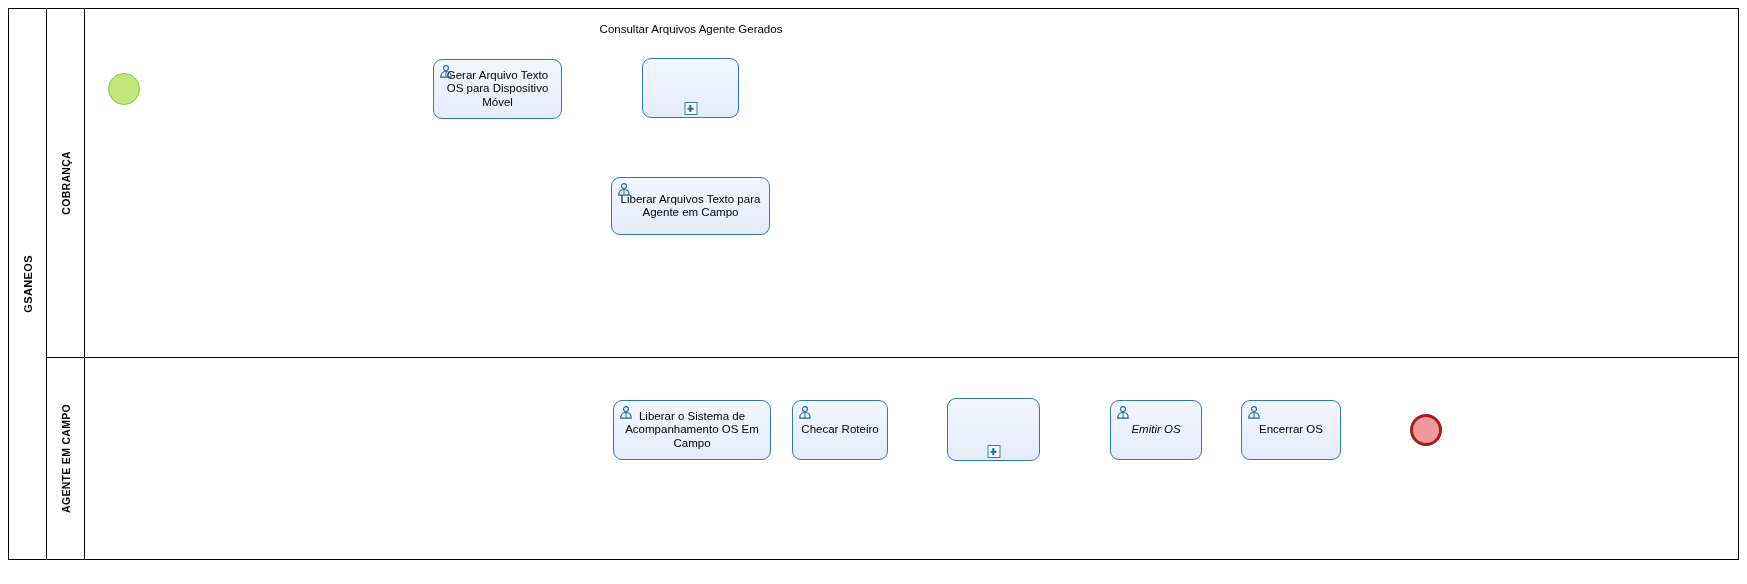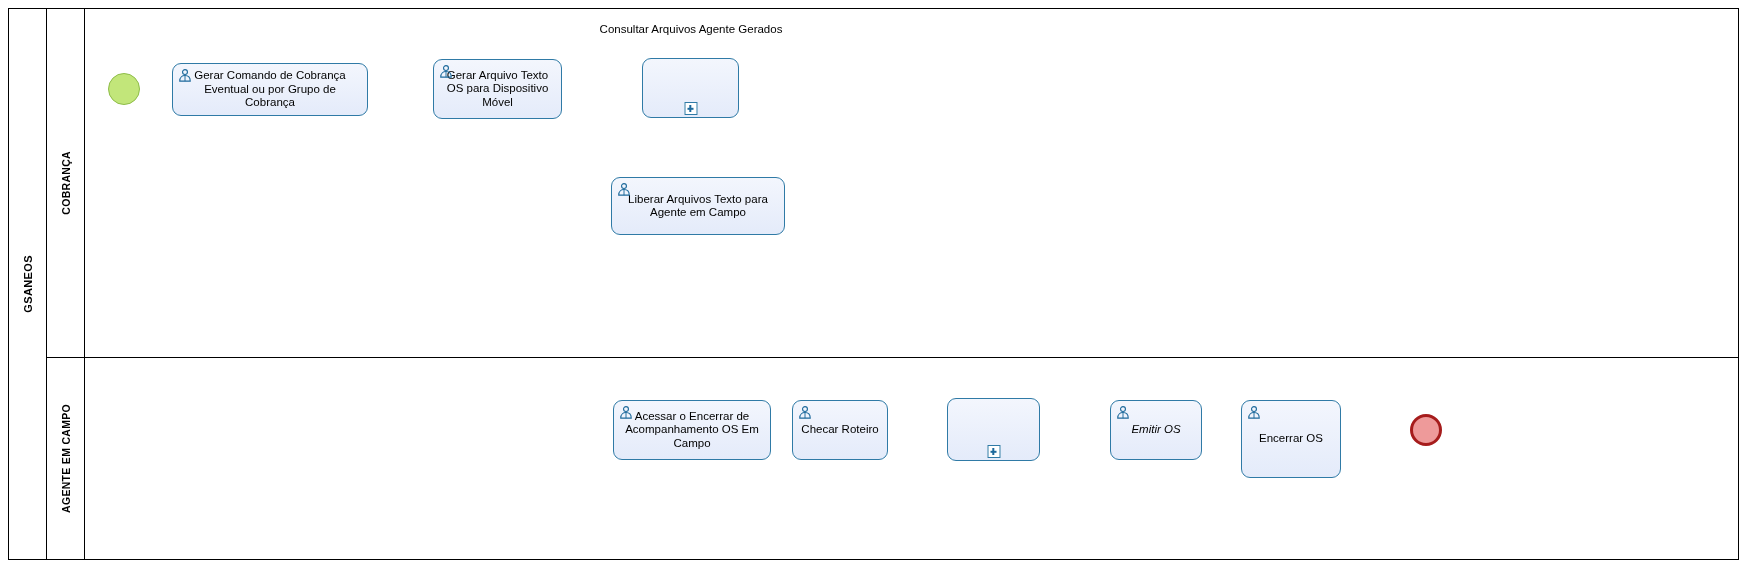--- a/index.html
+++ b/index.html
@@ -220,64 +220,55 @@
     <div class="lane last" style="top:349px; height:201px;">
       <div class="lane-header">
         <span class="vtext">AGENTE EM CAMPO</span>
       </div>
       <div class="lane-body"></div>
     </div>
   </div>
 
   <div class="event start" style="left:108px; top:73px;"></div>
 
-  <div class="task" style="left:172px; top:63px; width:196px; height:53px;">
-    <svg class="user-icon" viewBox="0 0 16 16">
-      <circle cx="8" cy="4.6" r="2.8" fill="none" stroke="#1e6a9c" stroke-width="1.3"></circle>
-      <path d="M2 15 C2 10.4 5 8.6 8 8.6 C11 8.6 14 10.4 14 15 Z" fill="none" stroke="#1e6a9c" stroke-width="1.3"></path>
-      <path d="M8 9 L8 15" stroke="#1e6a9c" stroke-width="1.1"></path>
-    </svg>
-    <span class="task-label">Gerar Comando de Cobrança
-Eventual ou por Grupo de Cobrança</span>
-  </div>
 
   <div class="task" style="left:433px; top:59px; width:129px; height:60px;">
     <svg class="user-icon" viewBox="0 0 16 16">
       <circle cx="8" cy="4.6" r="2.8" fill="none" stroke="#1e6a9c" stroke-width="1.3"></circle>
       <path d="M2 15 C2 10.4 5 8.6 8 8.6 C11 8.6 14 10.4 14 15 Z" fill="none" stroke="#1e6a9c" stroke-width="1.3"></path>
       <path d="M8 9 L8 15" stroke="#1e6a9c" stroke-width="1.1"></path>
     </svg>
     <span class="task-label">Gerar Arquivo Texto
 OS para Dispositivo
 Móvel</span>
   </div>
 
   <div class="flow-label" style="left:570px; top:23px; width:242px;">Consultar Arquivos Agente Gerados</div>
   <div class="task" style="left:642px; top:58px; width:97px; height:60px;">
     <span class="task-label"></span>
     <span class="subproc-marker"></span>
   </div>
 
-  <div class="task" style="left:611px; top:177px; width:174px; height:58px;">
+  <div class="task" style="left:611px; top:177px; width:159px; height:58px;">
     <svg class="user-icon" viewBox="0 0 16 16">
       <circle cx="8" cy="4.6" r="2.8" fill="none" stroke="#1e6a9c" stroke-width="1.3"></circle>
       <path d="M2 15 C2 10.4 5 8.6 8 8.6 C11 8.6 14 10.4 14 15 Z" fill="none" stroke="#1e6a9c" stroke-width="1.3"></path>
       <path d="M8 9 L8 15" stroke="#1e6a9c" stroke-width="1.1"></path>
     </svg>
     <span class="task-label">Liberar Arquivos Texto para
 Agente em Campo</span>
   </div>
 
   <div class="task" style="left:613px; top:400px; width:158px; height:60px;">
     <svg class="user-icon" viewBox="0 0 16 16">
       <circle cx="8" cy="4.6" r="2.8" fill="none" stroke="#1e6a9c" stroke-width="1.3"></circle>
       <path d="M2 15 C2 10.4 5 8.6 8 8.6 C11 8.6 14 10.4 14 15 Z" fill="none" stroke="#1e6a9c" stroke-width="1.3"></path>
       <path d="M8 9 L8 15" stroke="#1e6a9c" stroke-width="1.1"></path>
     </svg>
-    <span class="task-label">Acessar o Encerrar de
+    <span class="task-label">Liberar o Sistema de
 Acompanhamento OS Em
 Campo</span>
   </div>
 
   <div class="task" style="left:792px; top:400px; width:96px; height:60px;">
     <svg class="user-icon" viewBox="0 0 16 16">
       <circle cx="8" cy="4.6" r="2.8" fill="none" stroke="#1e6a9c" stroke-width="1.3"></circle>
       <path d="M2 15 C2 10.4 5 8.6 8 8.6 C11 8.6 14 10.4 14 15 Z" fill="none" stroke="#1e6a9c" stroke-width="1.3"></path>
       <path d="M8 9 L8 15" stroke="#1e6a9c" stroke-width="1.1"></path>
     </svg>
@@ -291,21 +282,21 @@
 
   <div class="task" style="left:1110px; top:400px; width:92px; height:60px;font-style:italic;">
     <svg class="user-icon" viewBox="0 0 16 16">
       <circle cx="8" cy="4.6" r="2.8" fill="none" stroke="#1e6a9c" stroke-width="1.3"></circle>
       <path d="M2 15 C2 10.4 5 8.6 8 8.6 C11 8.6 14 10.4 14 15 Z" fill="none" stroke="#1e6a9c" stroke-width="1.3"></path>
       <path d="M8 9 L8 15" stroke="#1e6a9c" stroke-width="1.1"></path>
     </svg>
     <span class="task-label">Emitir OS</span>
   </div>
 
-  <div class="task" style="left:1241px; top:400px; width:100px; height:78px;">
+  <div class="task" style="left:1241px; top:400px; width:100px; height:60px;">
     <svg class="user-icon" viewBox="0 0 16 16">
       <circle cx="8" cy="4.6" r="2.8" fill="none" stroke="#1e6a9c" stroke-width="1.3"></circle>
       <path d="M2 15 C2 10.4 5 8.6 8 8.6 C11 8.6 14 10.4 14 15 Z" fill="none" stroke="#1e6a9c" stroke-width="1.3"></path>
       <path d="M8 9 L8 15" stroke="#1e6a9c" stroke-width="1.1"></path>
     </svg>
     <span class="task-label">Encerrar OS</span>
   </div>
 
   <div class="event end" style="left:1410px; top:414px;"></div>
 

